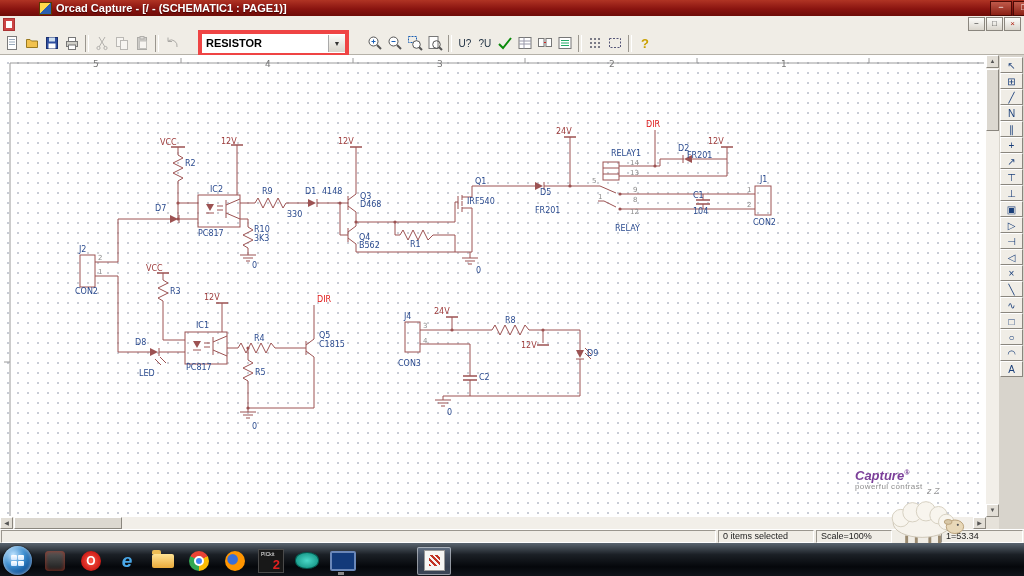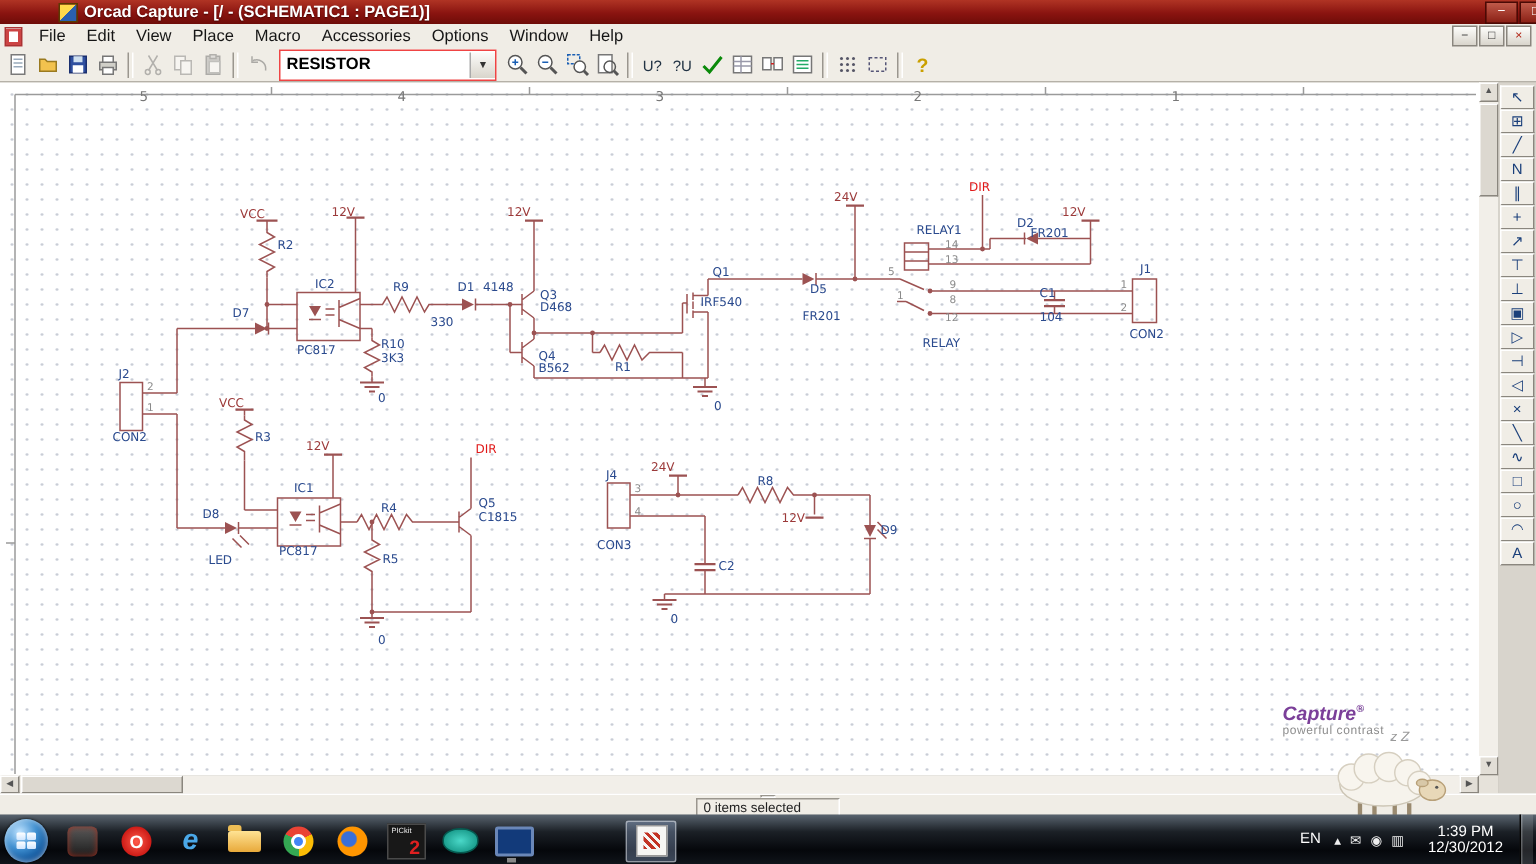--- a/index.html
+++ b/index.html
@@ -29,22 +29,22 @@
   .child-btn.cx{color:#b02010;}
 
   
   #toolbar{position:absolute;left:0;top:32px;width:1024px;height:23px;background:#f0ede6;
     border-bottom:1px solid #b5b1a8;display:flex;align-items:center;padding-left:2px;box-sizing:border-box;}
   .tb-btn{width:20px;height:20px;display:inline-flex;align-items:center;justify-content:center;flex:0 0 auto;}
   .tb-btn svg{width:16px;height:16px;}
   .tb-dis{filter:grayscale(1) opacity(.45);}
   .tb-sep{display:inline-block;width:2px;height:17px;border-left:1px solid #9a968e;border-right:1px solid #fff;
     margin:0 3px;flex:0 0 auto;}
-  #part-combo{display:inline-flex;height:19px;width:143px;border:1px solid #ef4444;background:#fff;
-    align-items:center;margin:0 4px;flex:0 0 auto;}
+  #part-combo{display:inline-flex;height:19px;width:143px;border:4px solid #ef4444;background:#fff;
+    align-items:center;margin:0 16px;flex:0 0 auto;}
   #part-combo-text{flex:1;padding-left:4px;font-weight:bold;color:#000;}
   #part-combo-arrow{width:16px;height:17px;background:linear-gradient(#fbfbf9,#d9d5cc);border-left:1px solid #aaa;
     text-align:center;font-size:7px;line-height:17px;color:#333;}
 
   
   #workarea{position:absolute;left:0;top:55px;width:1024px;height:474px;background:#b8b4ac;}
   #canvas{position:absolute;left:0;top:0;width:986px;height:462px;background-color:#fff;
     background-image:radial-gradient(#c9cdd6 0.8px,transparent 1px);background-size:10px 10px;background-position:3px 3px;}
   #schematic-svg{position:absolute;left:0;top:0;}
   .wire{stroke:#9c5252;stroke-width:1;fill:none;}
@@ -77,21 +77,21 @@
     border:1px solid;border-color:#fff #8a867e #8a867e #fff;box-sizing:border-box;}
   #scroll-corner{position:absolute;left:986px;top:462px;width:13px;height:12px;background:#e6e2da;}
 
   
   #palette{position:absolute;left:999px;top:0;width:25px;height:474px;background:#d8d4cc;padding-top:2px;box-sizing:border-box;}
   .pal-btn{display:flex;width:23px;height:16px;margin:0 0 0 1px;align-items:center;justify-content:center;
     font-size:10px;color:#1a3f7a;background:#f0ede6;border:1px solid;border-color:#fff #8a867e #8a867e #fff;box-sizing:border-box;}
 
   
   #statusbar{position:absolute;left:0;top:529px;width:1024px;height:14px;background:#f0ede6;border-top:1px solid #fff;
-    display:flex;align-items:center;box-sizing:border-box;flex-direction:column;}
+    display:flex;align-items:center;box-sizing:border-box;}
   .sb{border:1px solid;border-color:#9a968e #fff #fff #9a968e;height:11px;font-size:9px;line-height:11px;
     padding:0 4px;margin:0 1px;color:#222;box-sizing:content-box;white-space:nowrap;}
   #sb-fill{flex:1;}
   #sb-sel{width:86px;}
   #sb-scale{width:66px;}
   #sb-coord{width:72px;margin-left:48px;}
 
   
   #taskbar{position:absolute;left:0;top:543px;width:1024px;height:33px;z-index:80;
     background:linear-gradient(#5a6570,#1b2026 35%,#05070b 72%,#10141a);display:flex;align-items:center;}
@@ -150,21 +150,20 @@
     <span id="title-text">Orcad Capture - [/ - (SCHEMATIC1 : PAGE1)]</span>
     <div id="win-btns">
       <span class="win-btn">−</span>
       <span class="win-btn">□</span>
       <span class="win-btn close">×</span>
     </div>
   </div>
 
   <div id="menubar">
     <span id="child-icon"></span>
-    <span id="menu-items"><span class="menu-item">File</span><span class="menu-item">Edit</span><span class="menu-item">View</span><span class="menu-item">Place</span><span class="menu-item">Macro</span><span class="menu-item">Accessories</span><span class="menu-item">Options</span><span class="menu-item">Window</span><span class="menu-item">Help</span></span>
     <div id="child-btns">
       <span class="child-btn">−</span>
       <span class="child-btn">□</span>
       <span class="child-btn cx">×</span>
     </div>
   </div>
 
   <div id="toolbar">
     <span id="tb-left" style="display:flex;align-items:center;">
         <span class="tb-btn">
@@ -557,34 +556,20 @@
           <span class="ic ic-mplab"></span>
         </div>
         <div class="tb-app">
           <span class="ic ic-mon"></span>
         </div>
         <div class="tb-app tb-active">
           <span class="ic ic-orcad"></span>
         </div>
       </div>
     <div id="taskbar-spacer"></div>
-    <div id="tray">
-      <span id="tray-lang">EN</span>
-      <span id="tray-icons">
-          <span class="tray-ic">▴</span>
-          <span class="tray-ic">✉</span>
-          <span class="tray-ic">◉</span>
-          <span class="tray-ic">▥</span>
-        </span>
-      <div id="clock">
-        <div>1:39 PM</div>
-        <div>12/30/2012</div>
-      </div>
-      <div id="show-desktop"></div>
-    </div>
   </div>
 
   <div id="watermark">
     <div id="wm-brand">
       <span>Capture</span><sup>®</sup>
     </div>
     <div id="wm-tagline">powerful contrast</div>
     <span id="wm-zees">z Z</span>
     <svg id="sheep" width="108" height="56" viewBox="0 0 110 58">
       <path d="M36 45 V54 M46 46 V55 M60 46 V55 M70 45 V54" stroke="#9a8a70" stroke-width="3"></path>

